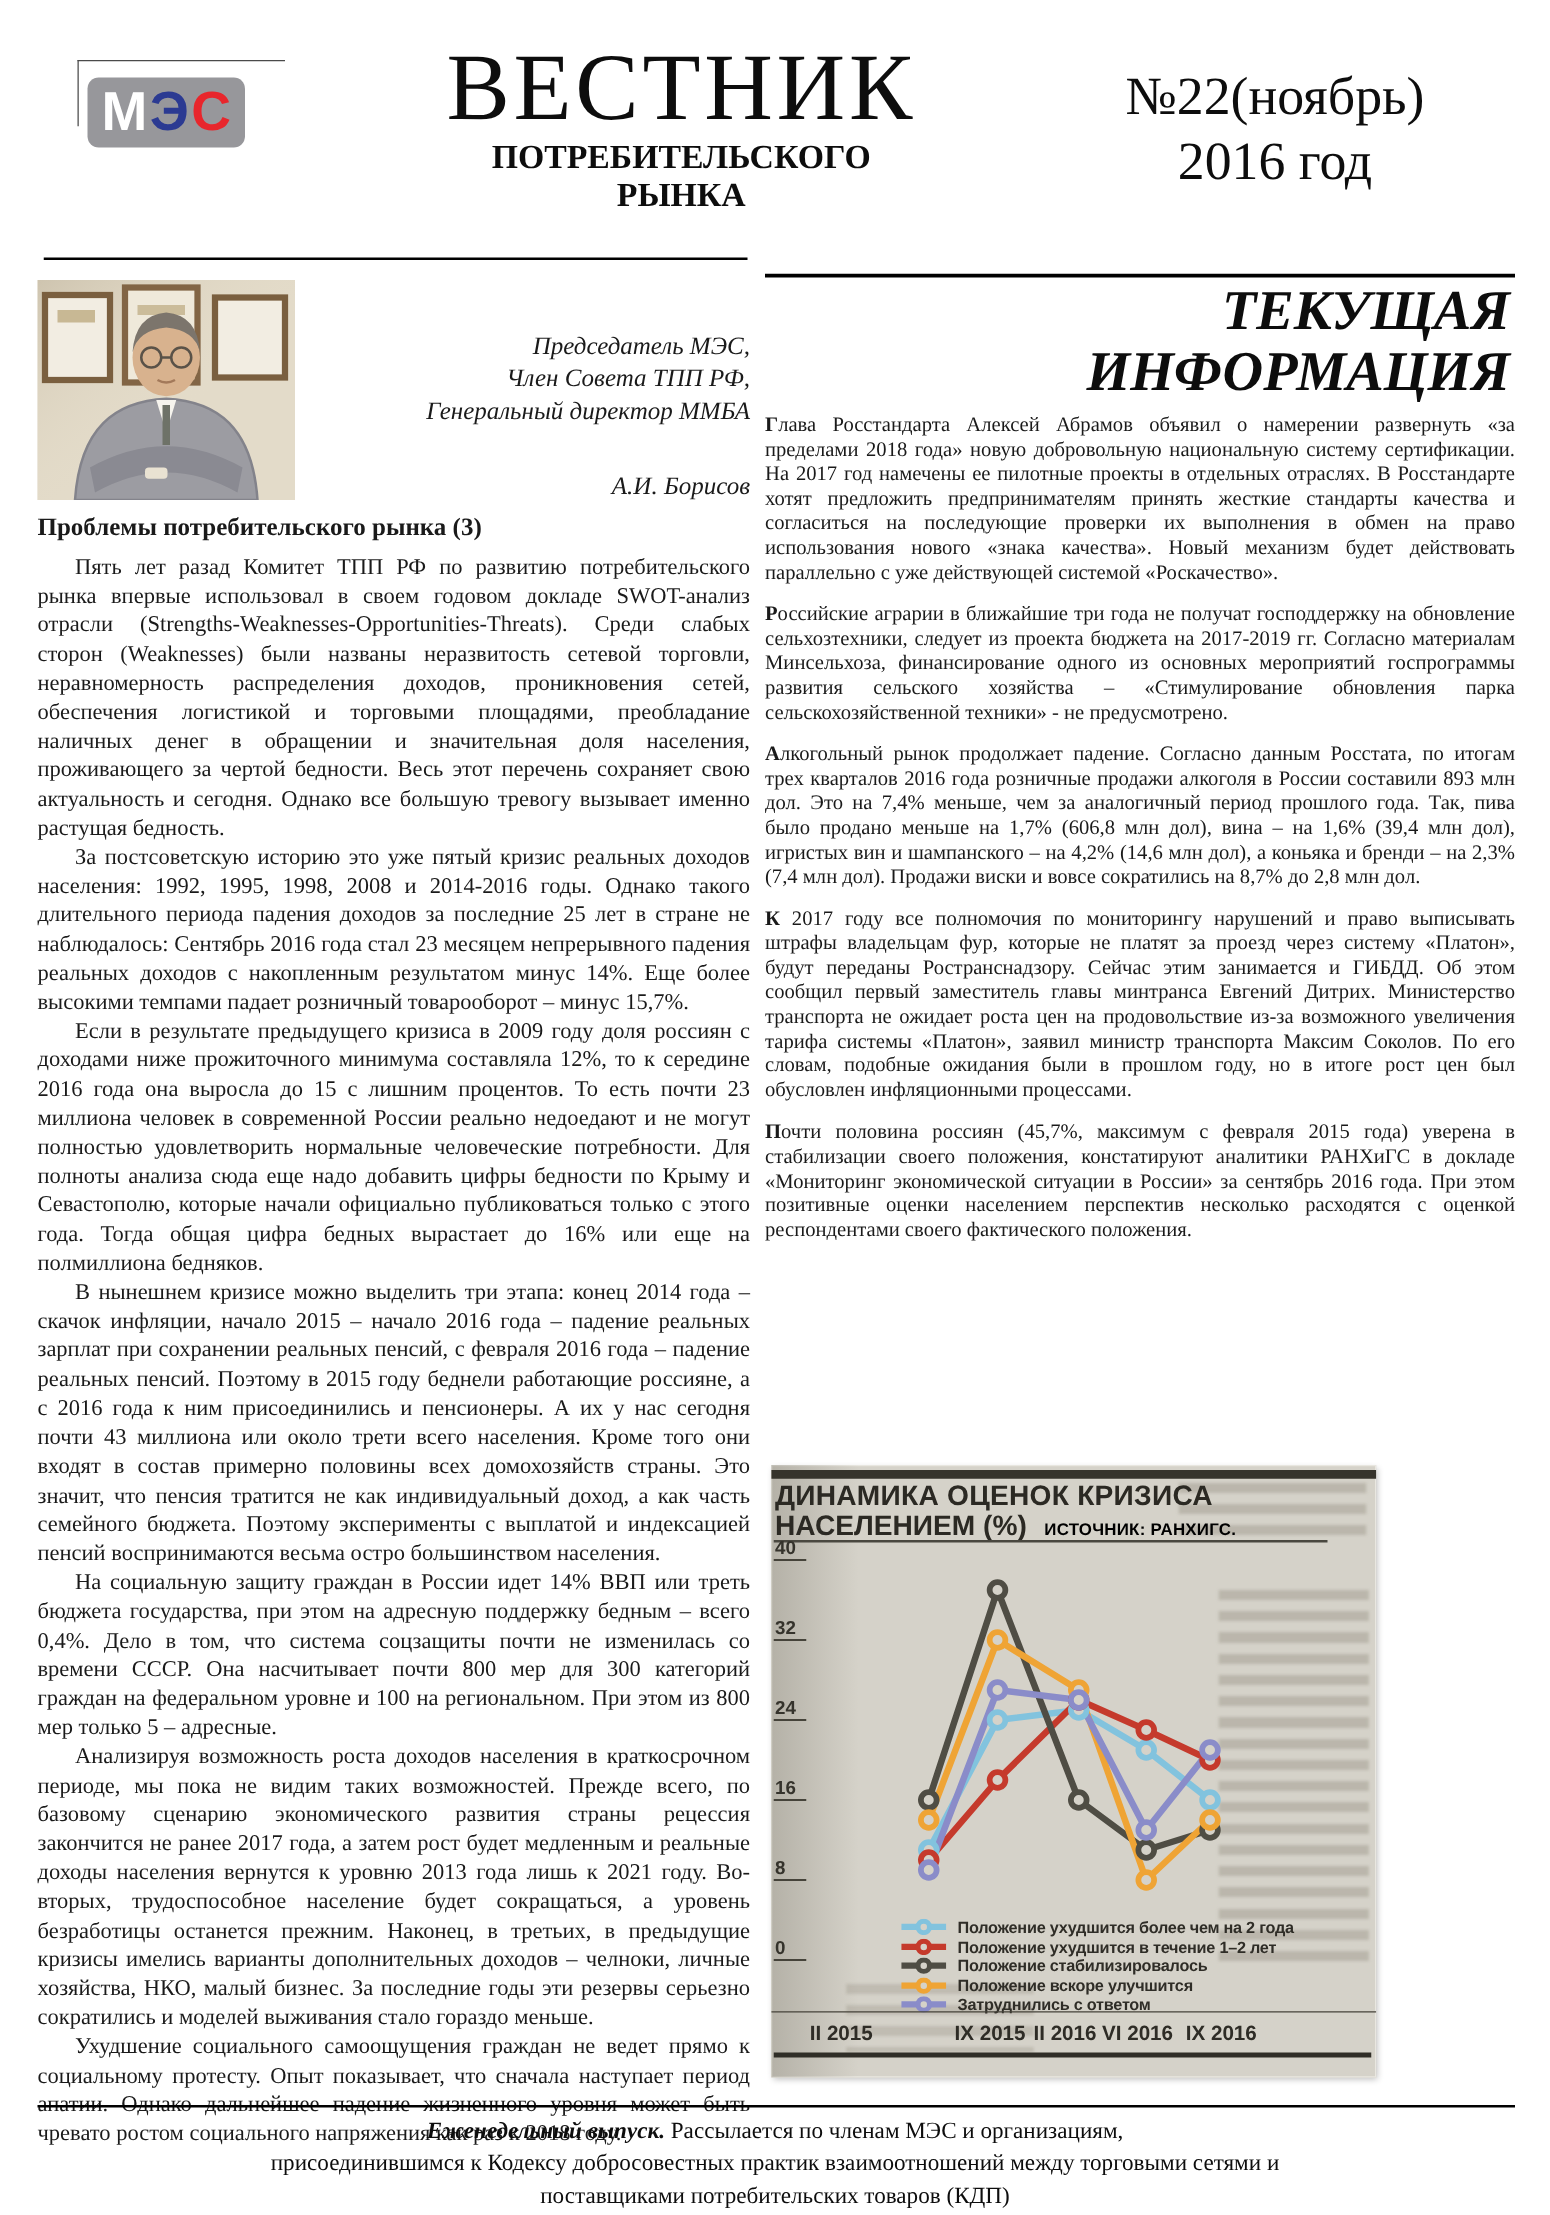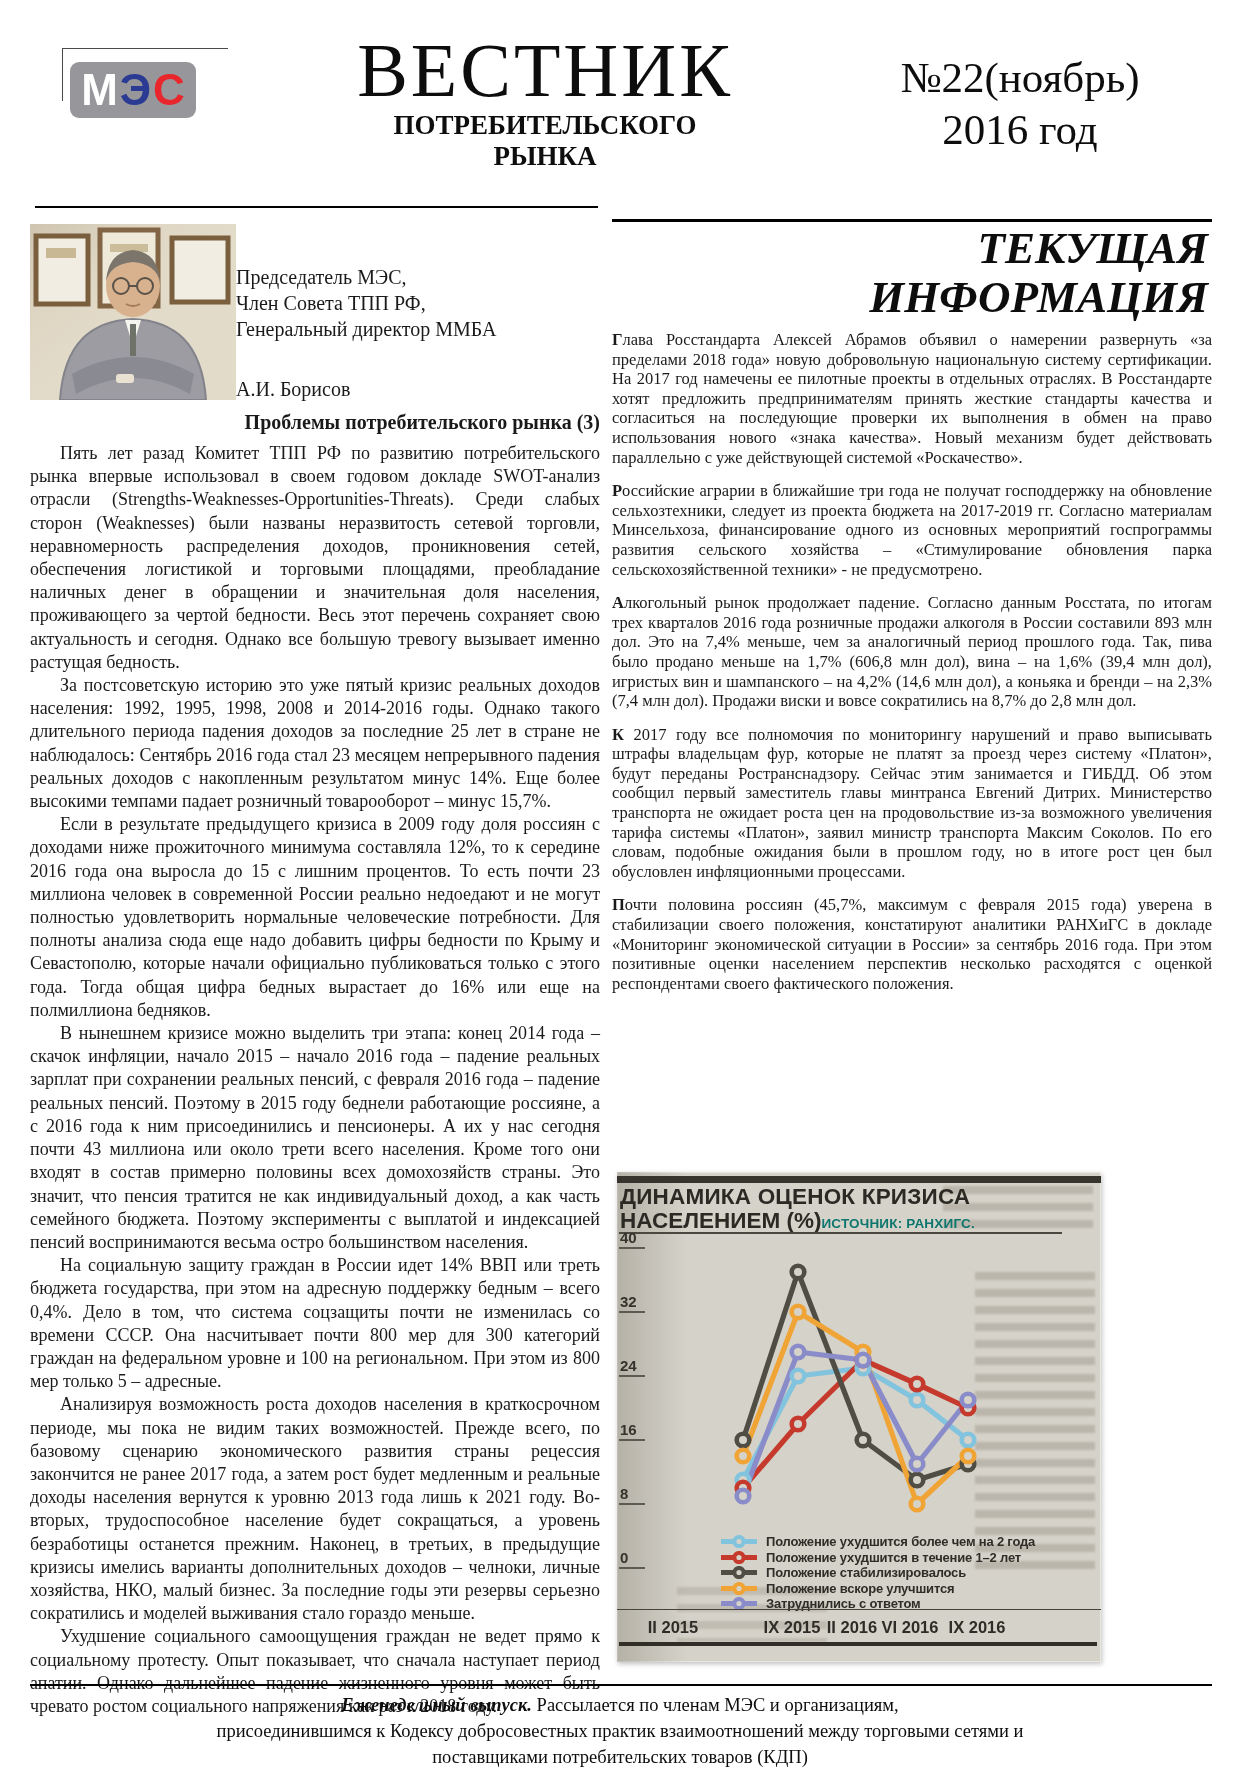--- a/index.html
+++ b/index.html
@@ -20,40 +20,40 @@
   .issue{position:absolute;left:815px;top:52px;width:410px;text-align:center;font-size:43px;line-height:52px;color:#0d0d0d;}
 
   .rule-left{position:absolute;left:35px;top:206px;width:563px;height:2px;background:#000;}
   .rule-right{position:absolute;left:612px;top:219px;width:600px;height:2.5px;background:#000;}
   .footer-rule{position:absolute;left:30px;top:1684px;width:1182px;height:1.5px;background:#000;}
 
   
   .left-col{position:absolute;left:30px;top:222px;width:570px;}
   .author-row{display:flex;}
   .portrait{width:206px;height:176px;flex:0 0 auto;margin-top:2px;background:#e3dbc9;}
-  .author-info{flex:1;text-align:left;padding-top:42px;font-size:20px;line-height:26px;}
+  .author-info{flex:1;text-align:right;padding-top:42px;font-size:20px;line-height:26px;font-style:italic;}
   .author-name{margin-top:34px;font-size:20px;}
-  .article-title{margin-top:8px;text-align:right;font-weight:bold;font-size:20px;line-height:24px;font-family:Liberation Serif, serif;}
+  .article-title{margin-top:8px;text-align:left;font-weight:bold;font-size:20px;line-height:24px;font-family:Liberation Serif, serif;}
   .article-body{margin-top:8px;font-size:18px;line-height:23.2px;text-align:justify;hyphens:auto;}
   .article-body p{margin:0;text-indent:30px;}
 
   
   .right-col{position:absolute;left:612px;top:222px;width:600px;}
   .section-title{font-style:italic;font-weight:bold;font-size:45px;line-height:49px;text-align:right;padding-right:4px;margin:2px 0 8px 0;color:#0d0d0d;}
   .news{font-size:16.5px;line-height:19.6px;text-align:justify;hyphens:auto;}
   .news p{margin:0 0 14px 0;}
   .news p b{font-weight:bold;}
 
   
   .clipping{position:absolute;left:5px;top:950px;width:484px;height:490px;background:#d5d2c9;box-shadow:0 0 0 1px #e9e7e0 inset, 1px 2px 5px rgba(0,0,0,0.25);overflow:hidden;font-family:"Liberation Sans","DejaVu Sans",sans-serif;}
   .clipping::before{content:"";position:absolute;left:0;top:0;bottom:0;width:70px;background:linear-gradient(to right,rgba(120,116,104,0.35),rgba(120,116,104,0));pointer-events:none;}
   .clip-topbar{position:absolute;left:0;top:4px;width:100%;height:7px;background:#36342c;}
   .clip-title1{position:absolute;left:3px;top:13px;font-weight:bold;font-size:22.5px;line-height:24px;color:#2b2923;letter-spacing:0.2px;white-space:nowrap;}
   .clip-title2{position:absolute;left:3px;top:37px;font-weight:bold;font-size:22.5px;line-height:24px;color:#2b2923;white-space:nowrap;}
-  .clip-source{font-weight:bold;font-size:13.5px;color:#0f766e;letter-spacing:0.2px;}
+  .clip-source{font-weight:bold;font-size:13.5px;color:#000000;letter-spacing:0.2px;margin-left:14px;}
   .clip-divider{position:absolute;left:2px;top:60px;width:443px;height:2px;background:#4a4840;}
   .chart-svg{position:absolute;left:0;top:60px;width:484px;height:350px;}
   .tick-label{font-family:"Liberation Sans","DejaVu Sans",sans-serif;font-weight:bold;font-size:15px;fill:#35332c;}
   .chart-legend{position:absolute;left:104px;top:362px;}
   .legend-row{display:flex;align-items:center;height:15.5px;}
   .legend-row svg{flex:0 0 auto;}
   .legend-label{margin-left:9px;font-size:13px;font-weight:bold;color:#2f2d27;white-space:nowrap;letter-spacing:-0.2px;}
   .chart-x-axis{position:absolute;left:0;top:437px;width:100%;height:42px;border-top:1.5px solid #45433a;}
   .chart-x-axis::after{content:"";position:absolute;left:2px;right:4px;bottom:6px;height:4px;background:#302e27;}
   .x-label{position:absolute;top:8px;transform:translateX(-50%);font-size:16.5px;font-weight:bold;color:#2e2c26;white-space:nowrap;}

